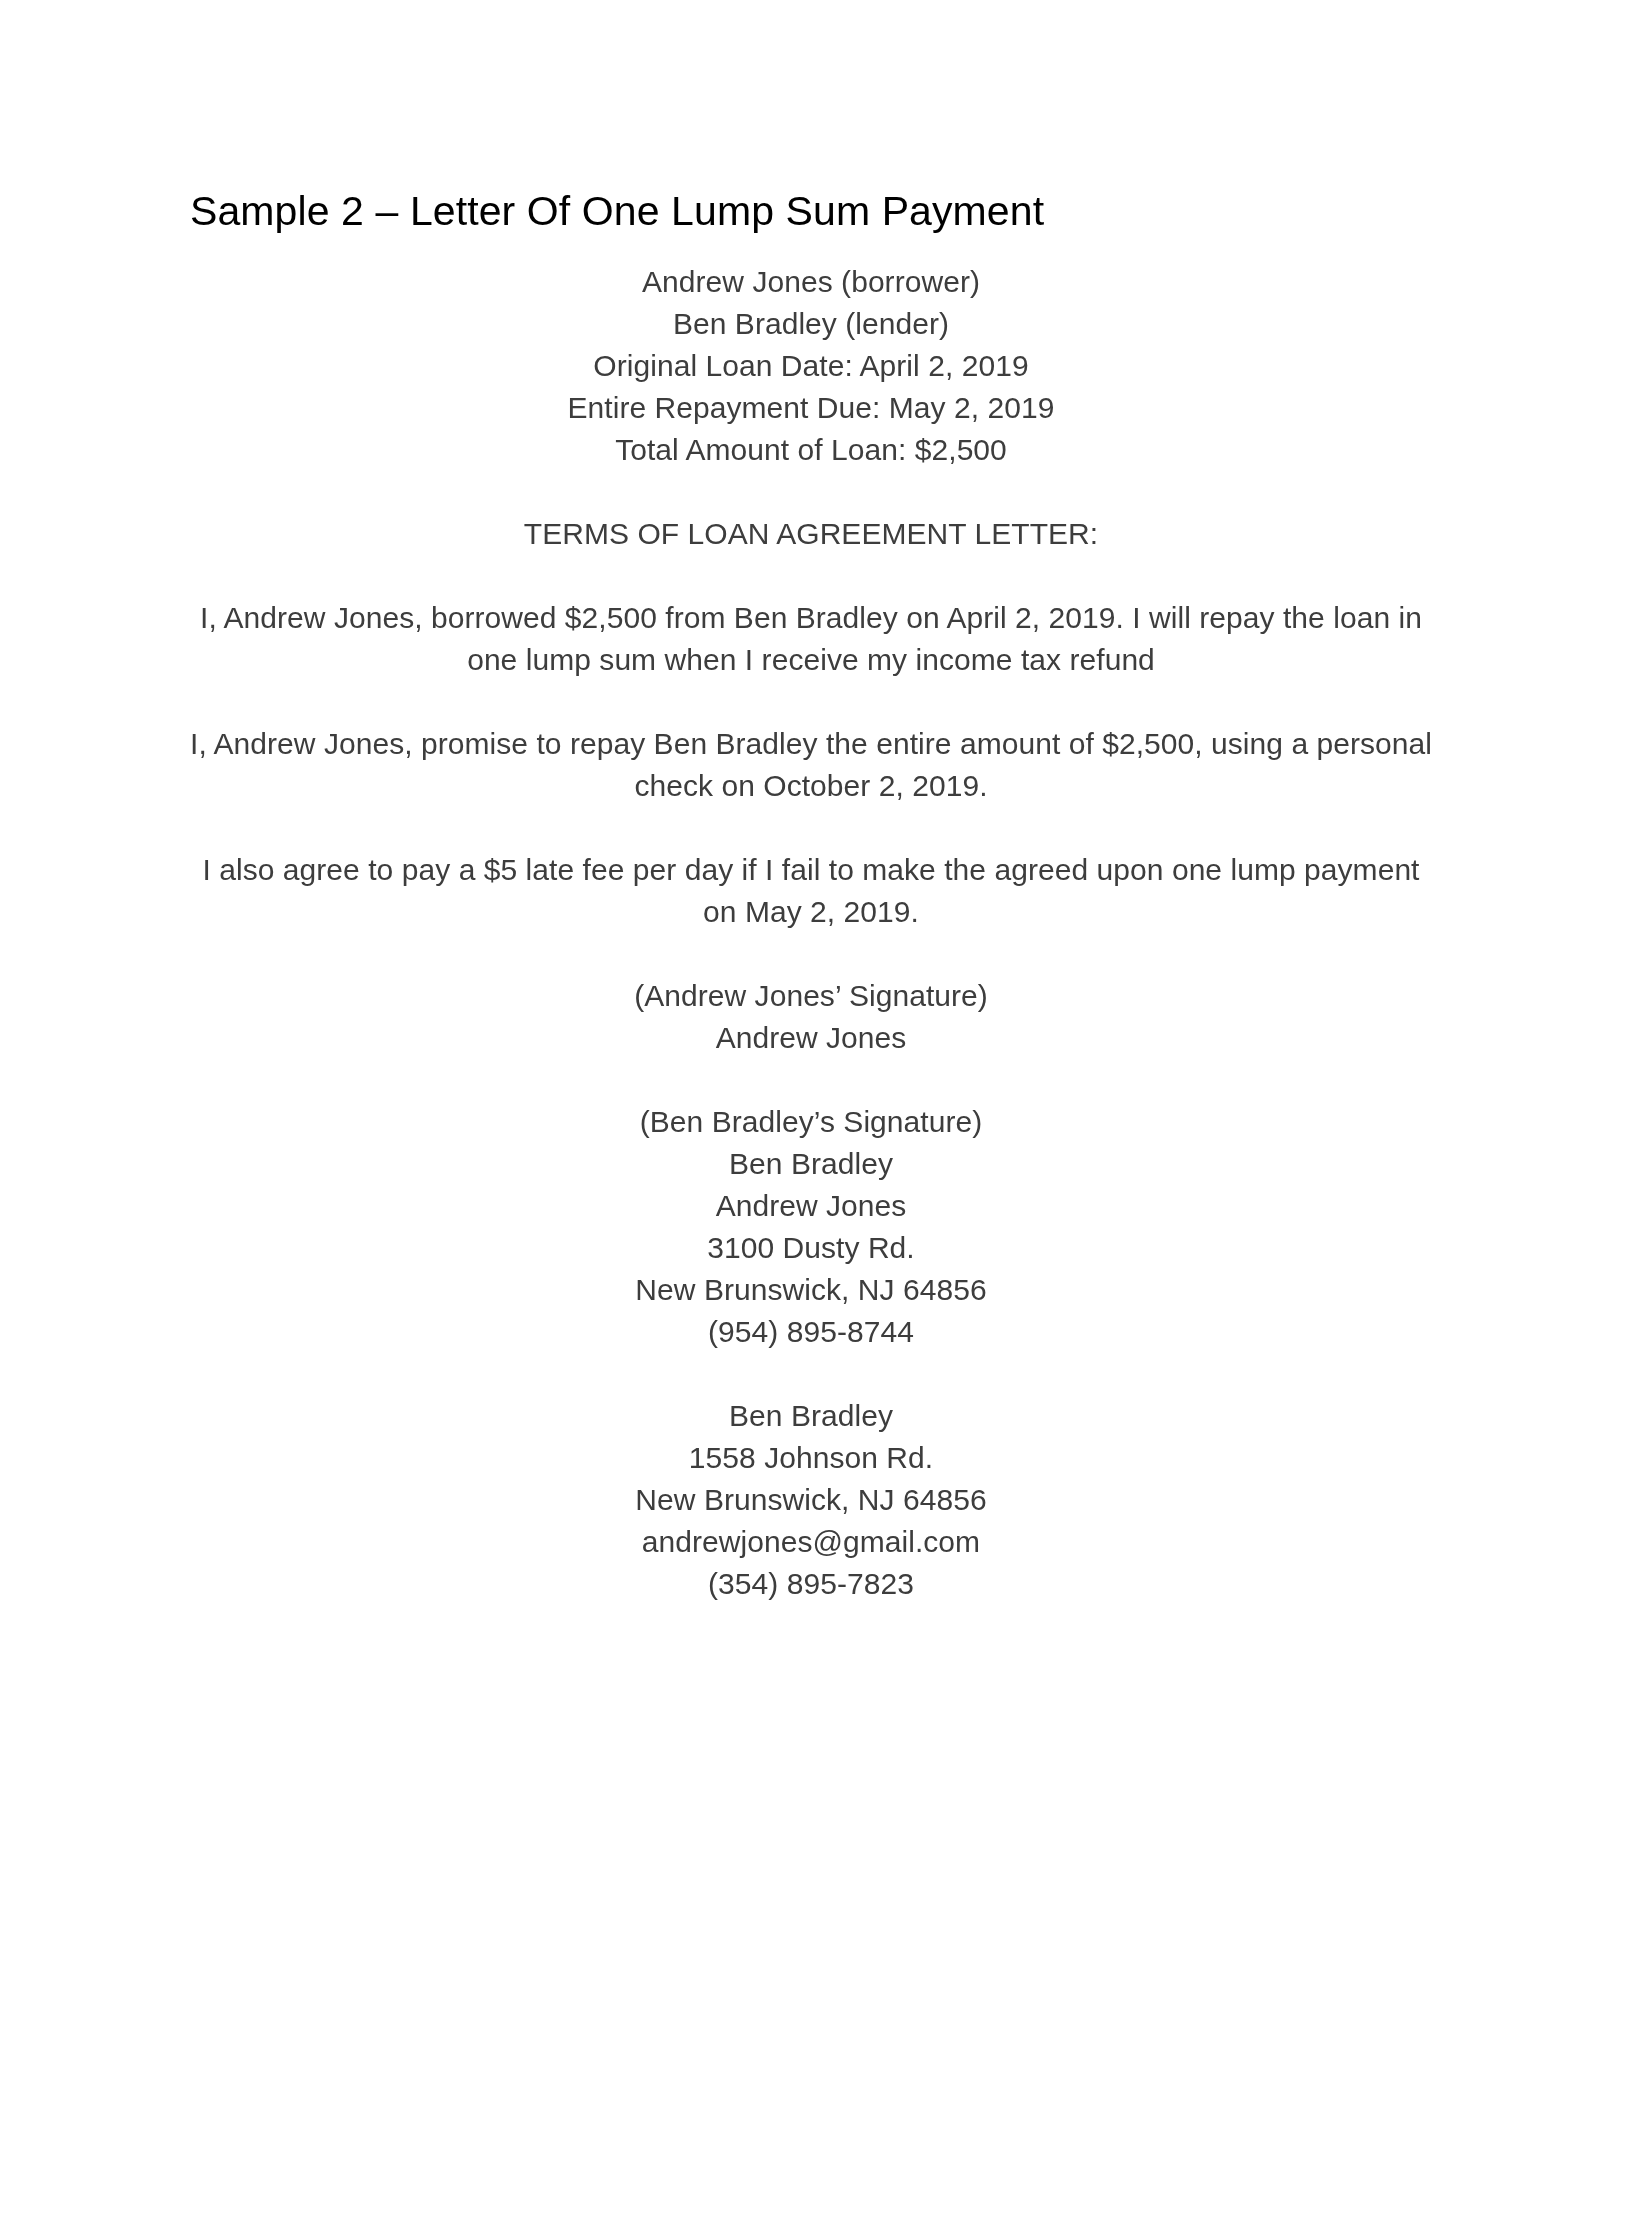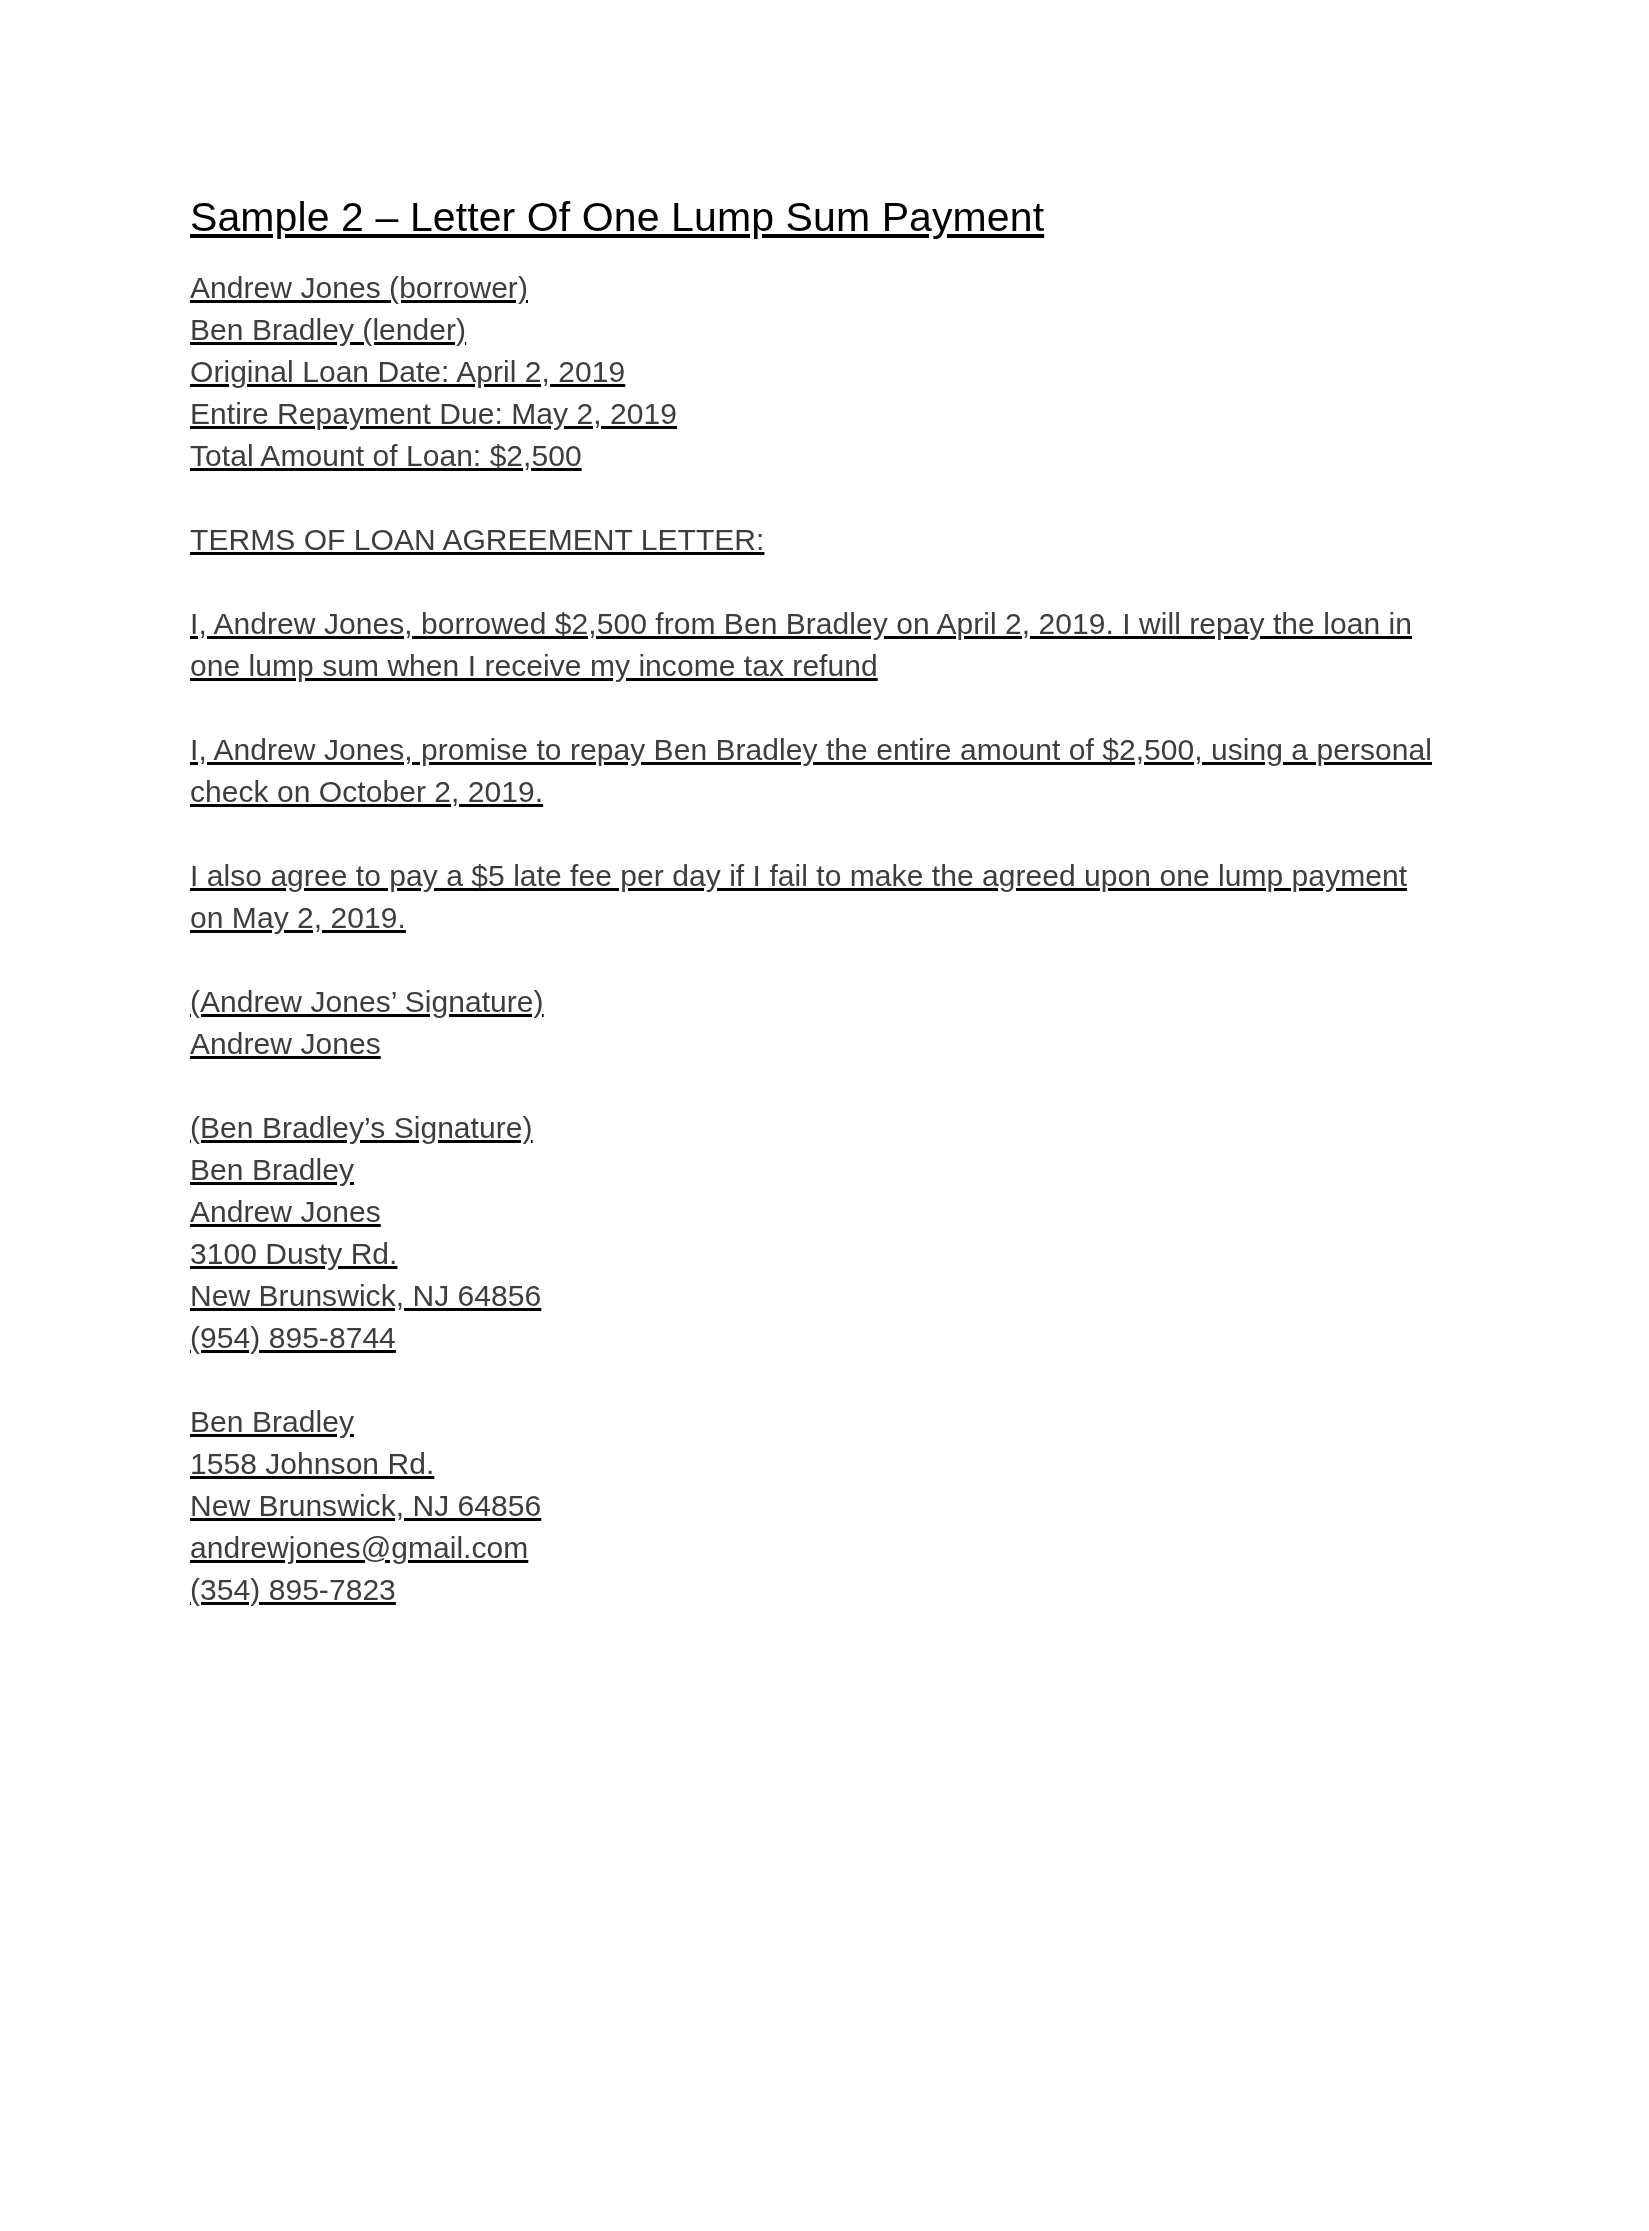--- a/index.html
+++ b/index.html
@@ -19,41 +19,41 @@
     position: relative;
     width: 1650px;
     height: 2232px;
     background: #ffffff;
     box-sizing: border-box;
   }
 
   .doc {
     position: absolute;
     left: 190px;
-    top: 190px;
+    top: 184px;
     width: 1242px;
-    text-decoration: underline;
   }
 
   .doc-title {
     font-size: 41px;
     line-height: 54px;
     font-weight: 400;
     color: #000000;
     letter-spacing: 0.1px;
     margin: 0 0 23px 0;
     white-space: nowrap;
   }
 
   .block {
     font-size: 30px;
     line-height: 42px;
     color: #3d3d3d;
     letter-spacing: 0.05px;
     margin: 0;
+    text-align: center;
   }
 
   
   .block + .block {
     margin-top: 42px;
   }
 
   .line {
     display: block;
     white-space: pre-wrap;

